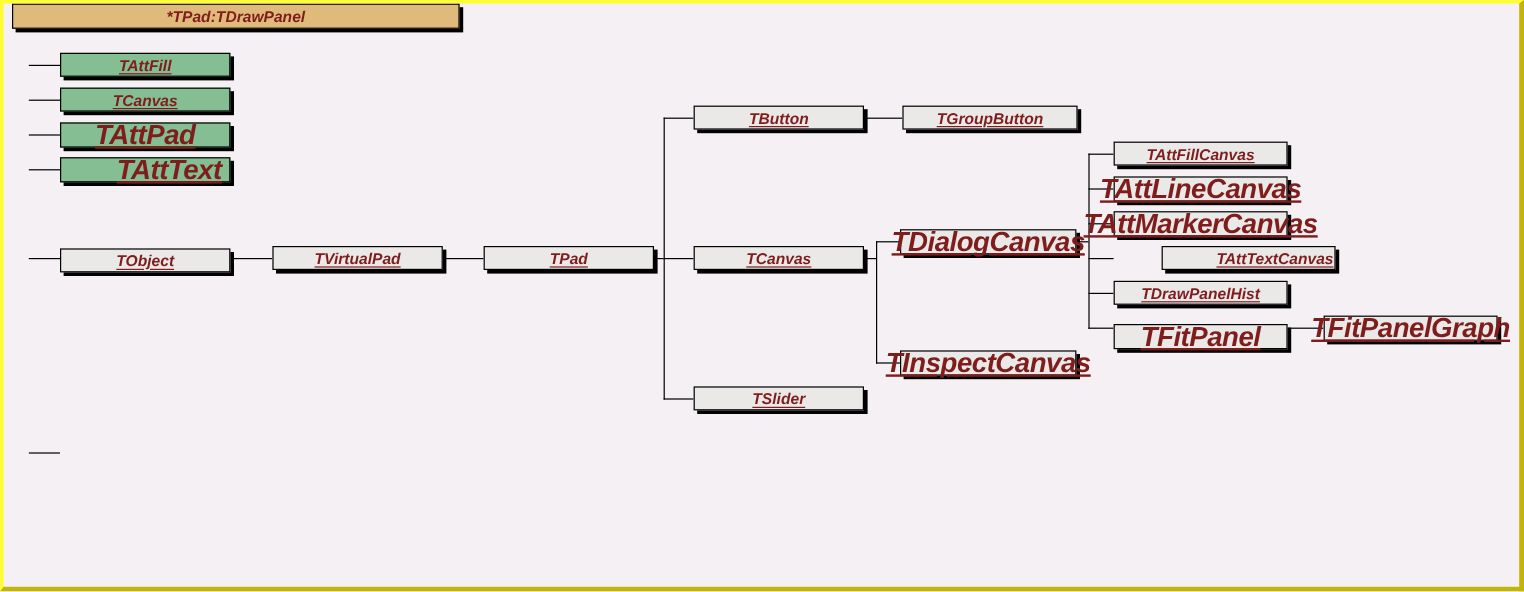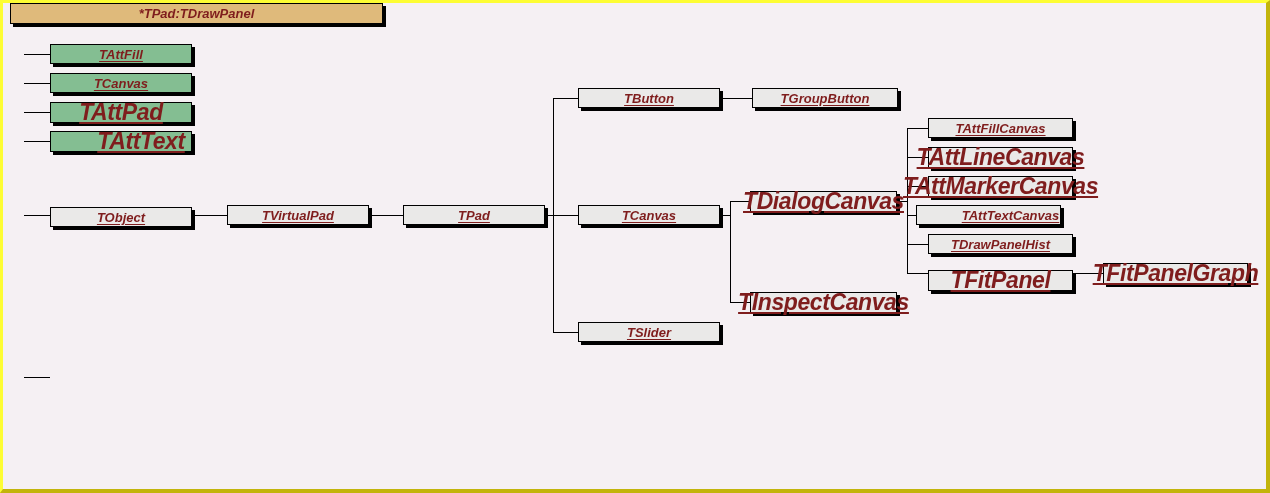--- a/index.html
+++ b/index.html
@@ -112,21 +112,21 @@
       </div>
       <div class="node fill-gray size-normal" style="left: 928px; top: 118px; width: 145px; height: 20px;">
         <span>TAttFillCanvas</span>
       </div>
       <div class="node fill-gray size-large" style="left: 928px; top: 147px; width: 145px; height: 21px;">
         <span>TAttLineCanvas</span>
       </div>
       <div class="node fill-gray size-large" style="left: 928px; top: 176px; width: 145px; height: 21px;">
         <span>TAttMarkerCanvas</span>
       </div>
-      <div class="node fill-gray size-normal" style="left: 916px; top: 205px; width: 145px; height: 20px; padding-left: 44px;">
+      <div class="node fill-gray size-normal" style="left: 968px; top: 205px; width: 145px; height: 20px; padding-left: 44px;">
         <span>TAttTextCanvas</span>
       </div>
       <div class="node fill-gray size-normal" style="left: 928px; top: 234px; width: 145px; height: 20px;">
         <span>TDrawPanelHist</span>
       </div>
       <div class="node fill-gray size-large" style="left: 928px; top: 270px; width: 145px; height: 21px;">
         <span>TFitPanel</span>
       </div>
       <div class="node fill-gray size-large" style="left: 1103px; top: 263px; width: 145px; height: 21px;">
         <span>TFitPanelGraph</span>

